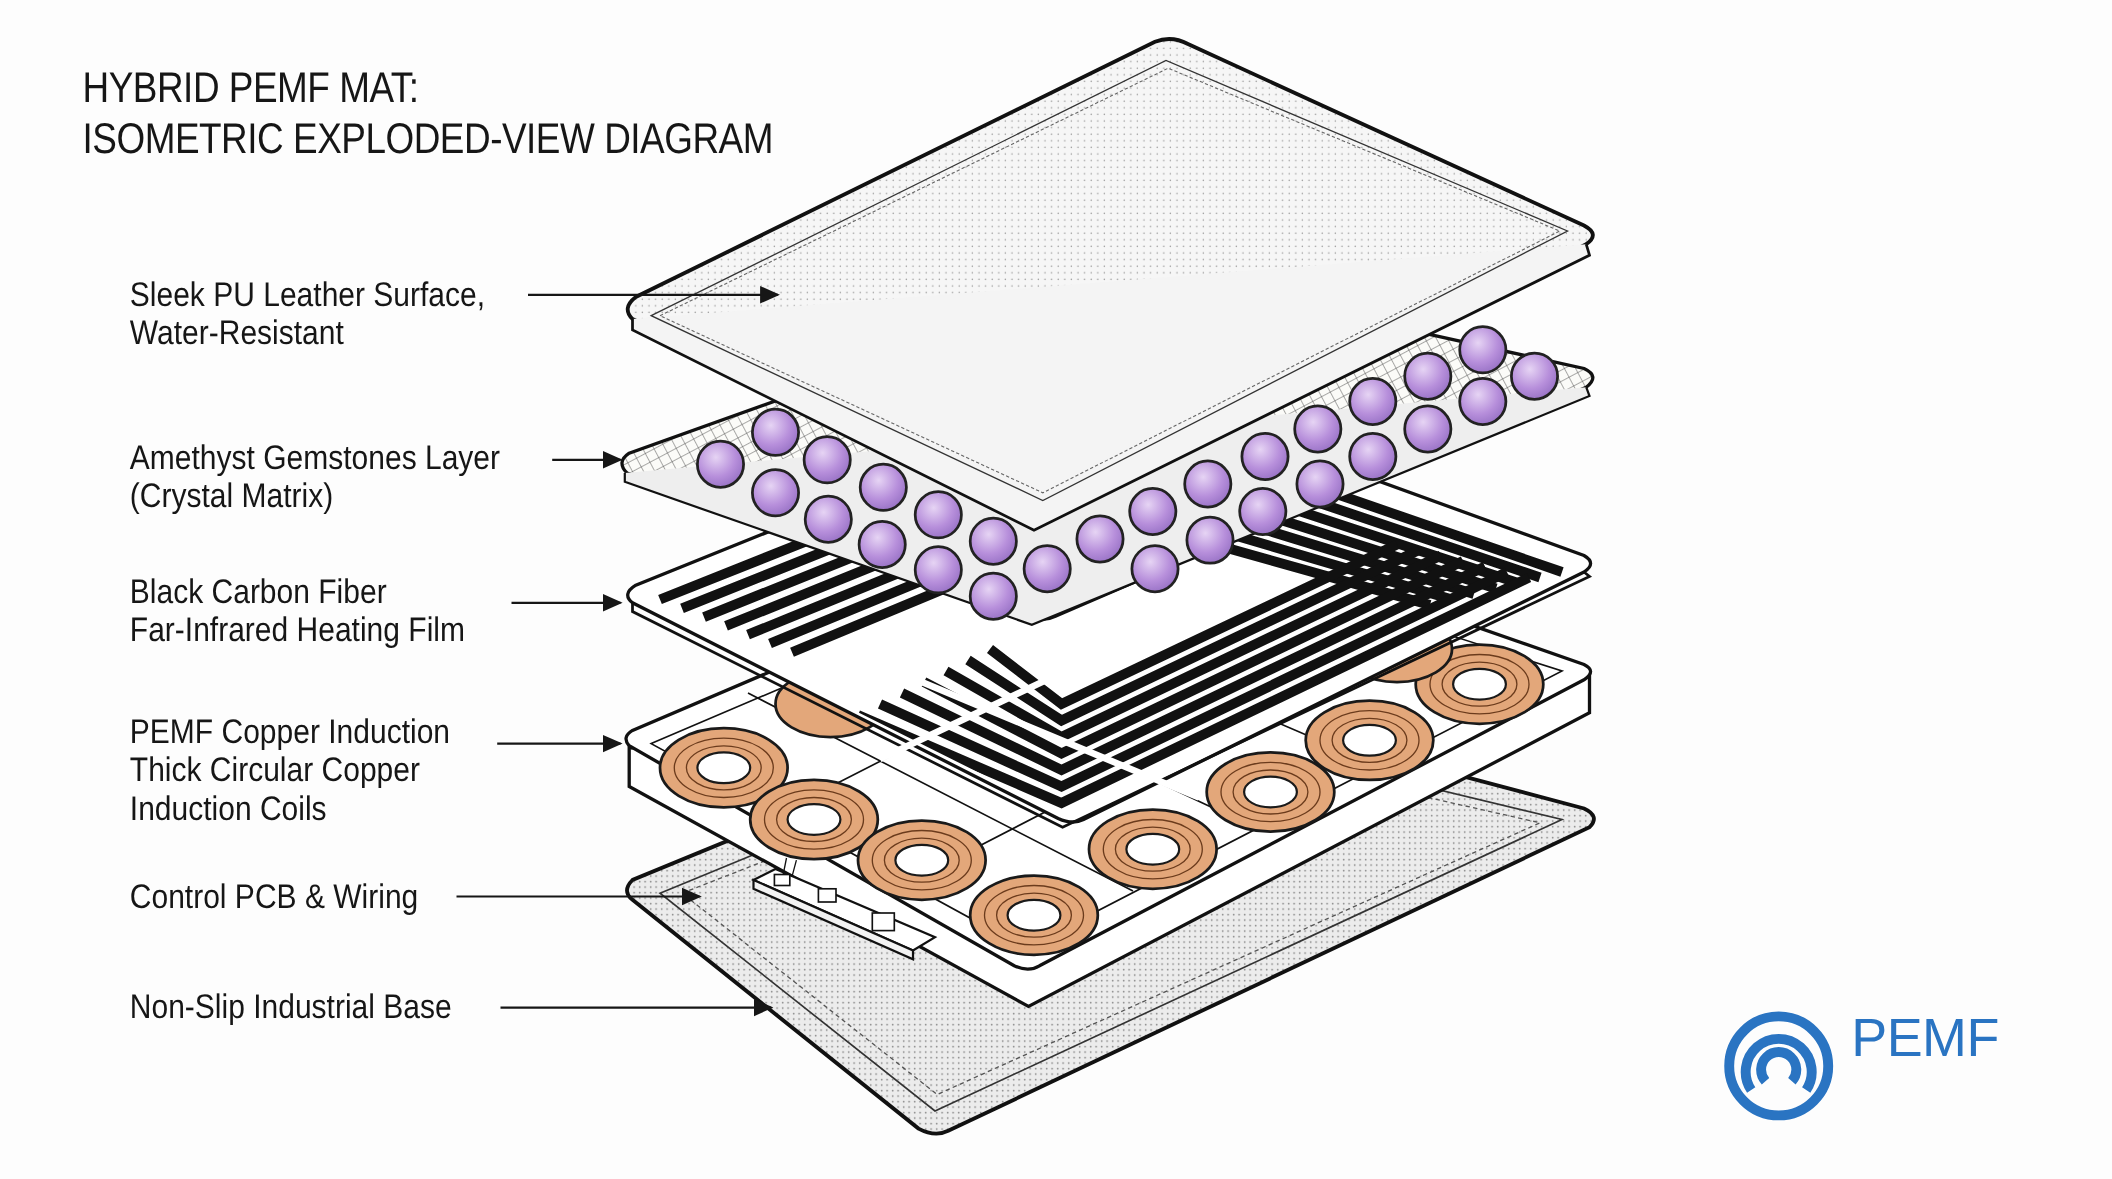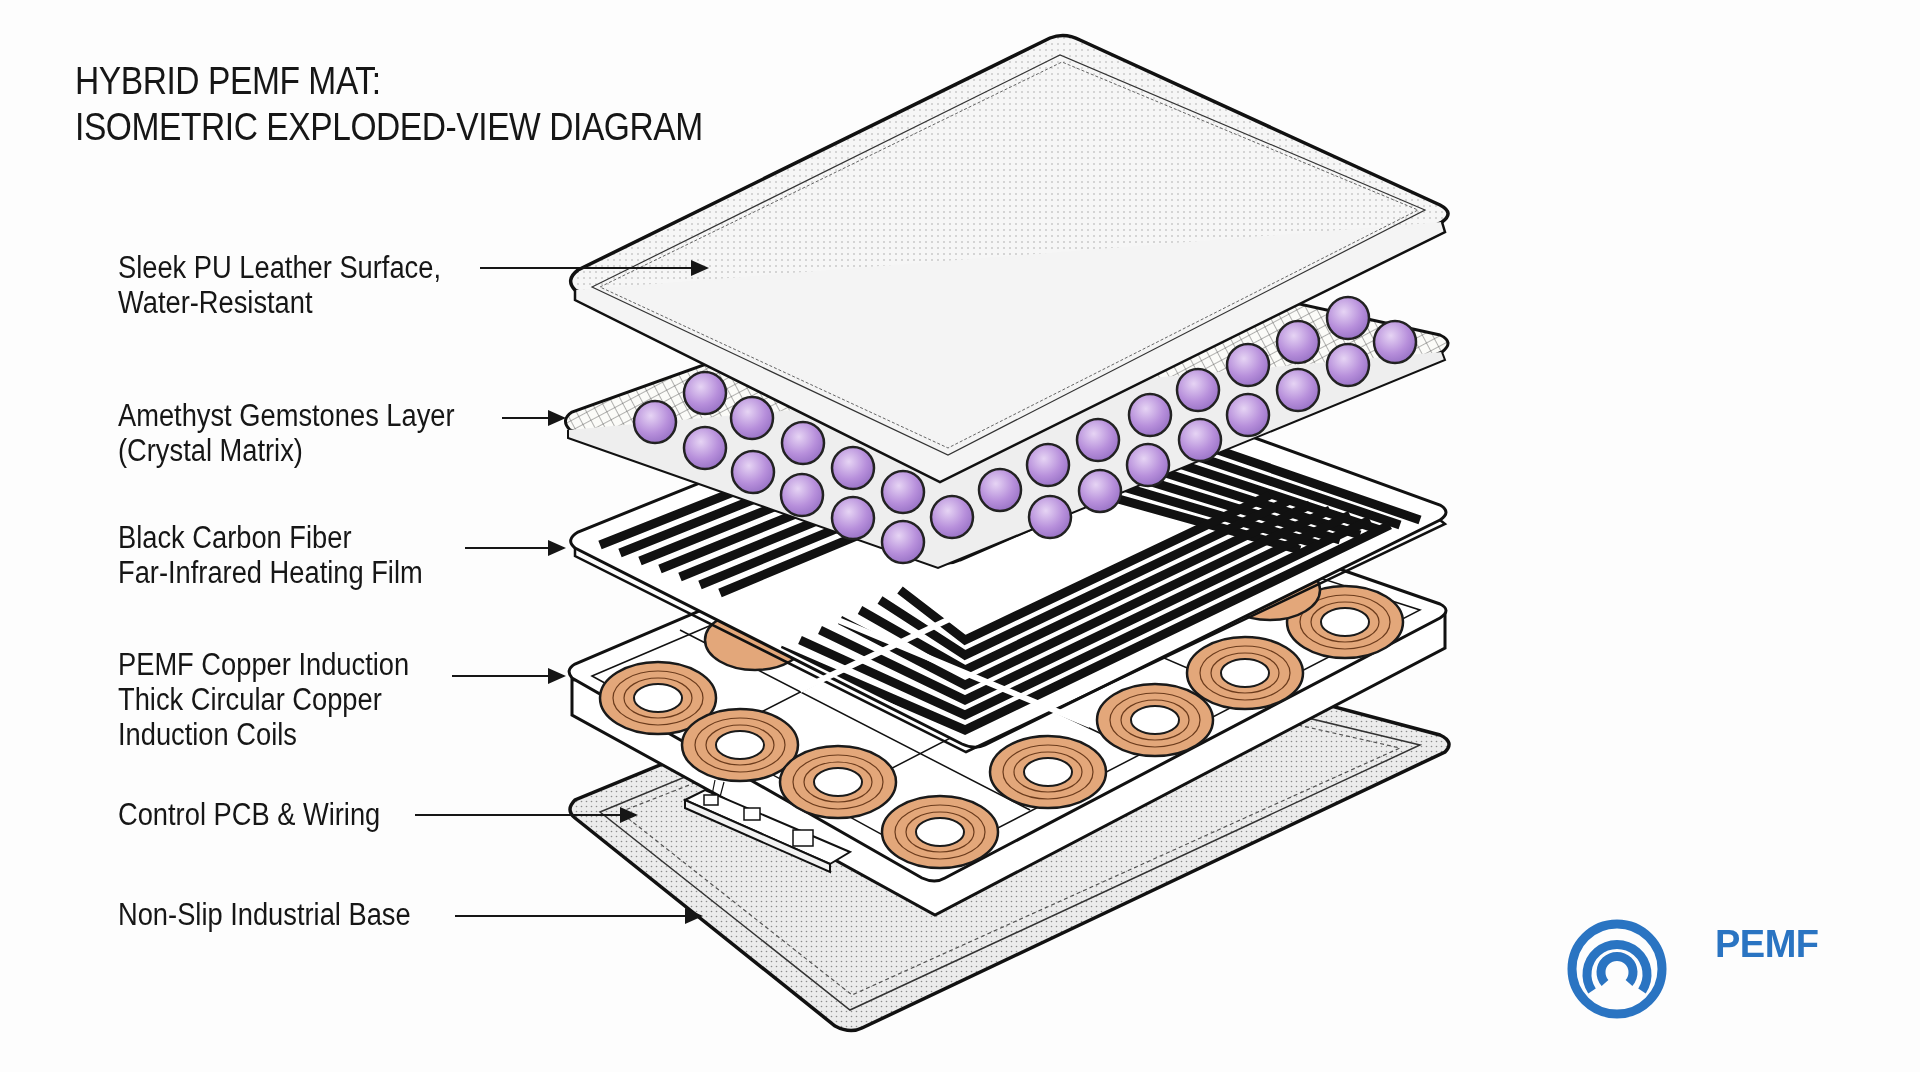--- a/index.html
+++ b/index.html
@@ -6,22 +6,22 @@
   body { width:1920px; height:1072px; background:#fdfdfd; position:relative; overflow:hidden;
          font-family:"Liberation Sans", "DejaVu Sans", sans-serif; color:#161616; }
   .title { position:absolute; left:75px; top:58px; font-size:39px; line-height:46px;
            letter-spacing:-0.5px; transform:scaleX(0.86); transform-origin:left top; font-weight:400; }
   .title div { white-space:nowrap; }
   .label { position:absolute; font-size:31px; line-height:35px; transform:scaleX(0.88);
            transform-origin:left top; white-space:nowrap; }
   .label div { white-space:nowrap; }
   svg.diagram { position:absolute; left:0; top:0; }
   .logo { position:absolute; left:1565px; top:915px; width:340px; height:110px; }
-  .logo-text { position:absolute; left:118px; top:4px; color:#2a74c2; font-weight:700;
-               font-size:38px; line-height:50px; letter-spacing:-0.5px;margin-left:32px; }
+  .logo-text { position:absolute; left:118px; top:4px; color:#2a74c2; font-weight:400;
+               font-size:49px; line-height:50px; letter-spacing:-0.5px; }
   .logo-text div { white-space:nowrap; }
 </style>
 </head>
 <body>
 
 <div class="title">
   <div>HYBRID PEMF MAT:</div>
   <div>ISOMETRIC EXPLODED-VIEW DIAGRAM</div>
 </div>
 

